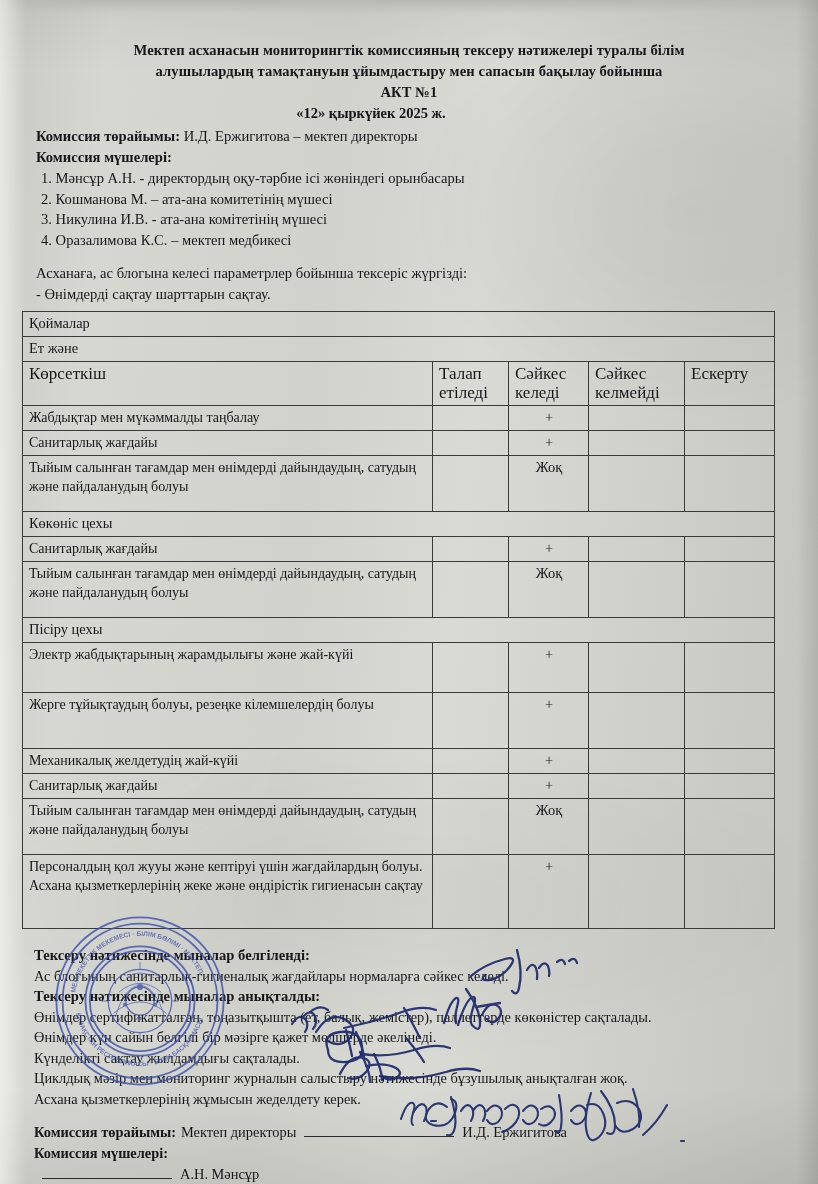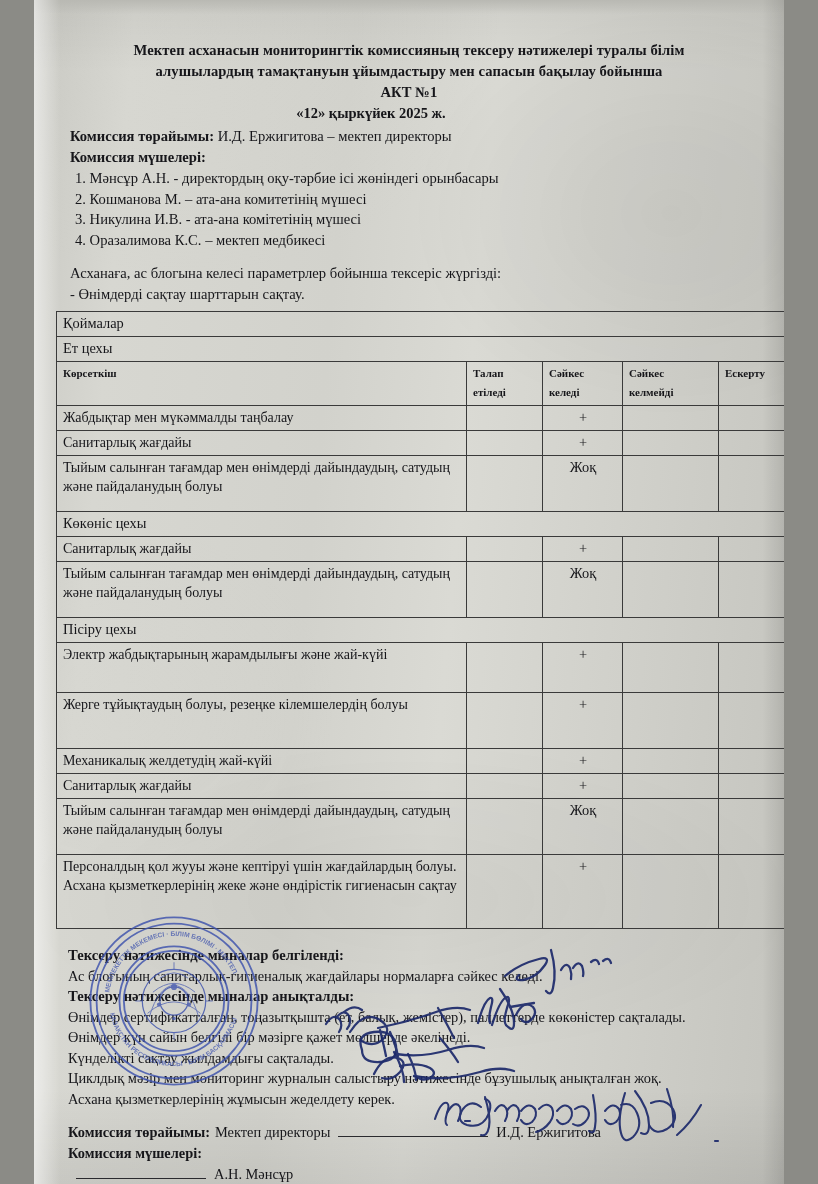--- a/index.html
+++ b/index.html
@@ -3,21 +3,21 @@
 <meta charset="utf-8">
 <title>AKT</title>
 <style>
   html, body {
     margin: 0;
     padding: 0;
     background: #8b8b86;
   }
   .page {
     position: relative;
-    width: 750px;
+    width: 818px;
     height: 1184px;
     margin: 0 auto;
     overflow: hidden;
     background:
       linear-gradient(180deg, rgba(0,0,0,0.05) 0%, rgba(0,0,0,0) 6%, rgba(0,0,0,0) 92%, rgba(0,0,0,0.07) 100%),
       linear-gradient(95deg, #c9c9c3 0%, #d7d7d1 12%, #d2d2cc 38%, #dadad4 55%, #cfcfc9 78%, #c4c4be 100%);
     font-family: "Liberation Serif", "DejaVu Serif", serif;
     color: #16161a;
   }
   
@@ -105,22 +105,22 @@
     vertical-align: top;
     line-height: 19px;
   }
   td.sect {
     font-weight: normal;
     font-size: 14.4px;
     padding-top: 1px;
     padding-bottom: 2px;
   }
   td.hdr {
-    font-weight: bold;
-    font-size: 11px;
+    font-weight: normal;
+    font-size: 17px;
     line-height: 19px;
   }
   td.ctr { }
   td.mark { text-align: center; font-size: 14.4px; }
   .tall-1 { height: 44px; margin-left: 30px; }
   .tall-2 { height: 50px; }
   .tall-3 { height: 68px; }
 
   
   .concl { padding: 0 34px; margin-top: 16px; }
@@ -207,21 +207,21 @@
         <col style="width:76px">
         <col style="width:80px">
         <col style="width:96px">
         <col style="width:90px">
       </colgroup>
       <tbody>
         <tr>
           <td class="sect" colspan="5">Қоймалар</td>
         </tr>
         <tr>
-          <td class="sect" colspan="5">Ет цехы</td>
+          <td class="sect" colspan="5">Ет және</td>
         </tr>
         <tr>
           <td class="hdr">Көрсеткіш</td>
           <td class="hdr ctr">
             <span>Талап</span><br>
             <span>етіледі</span>
           </td>
           <td class="hdr ctr">
             <span>Сәйкес</span><br>
             <span>келеді</span>

